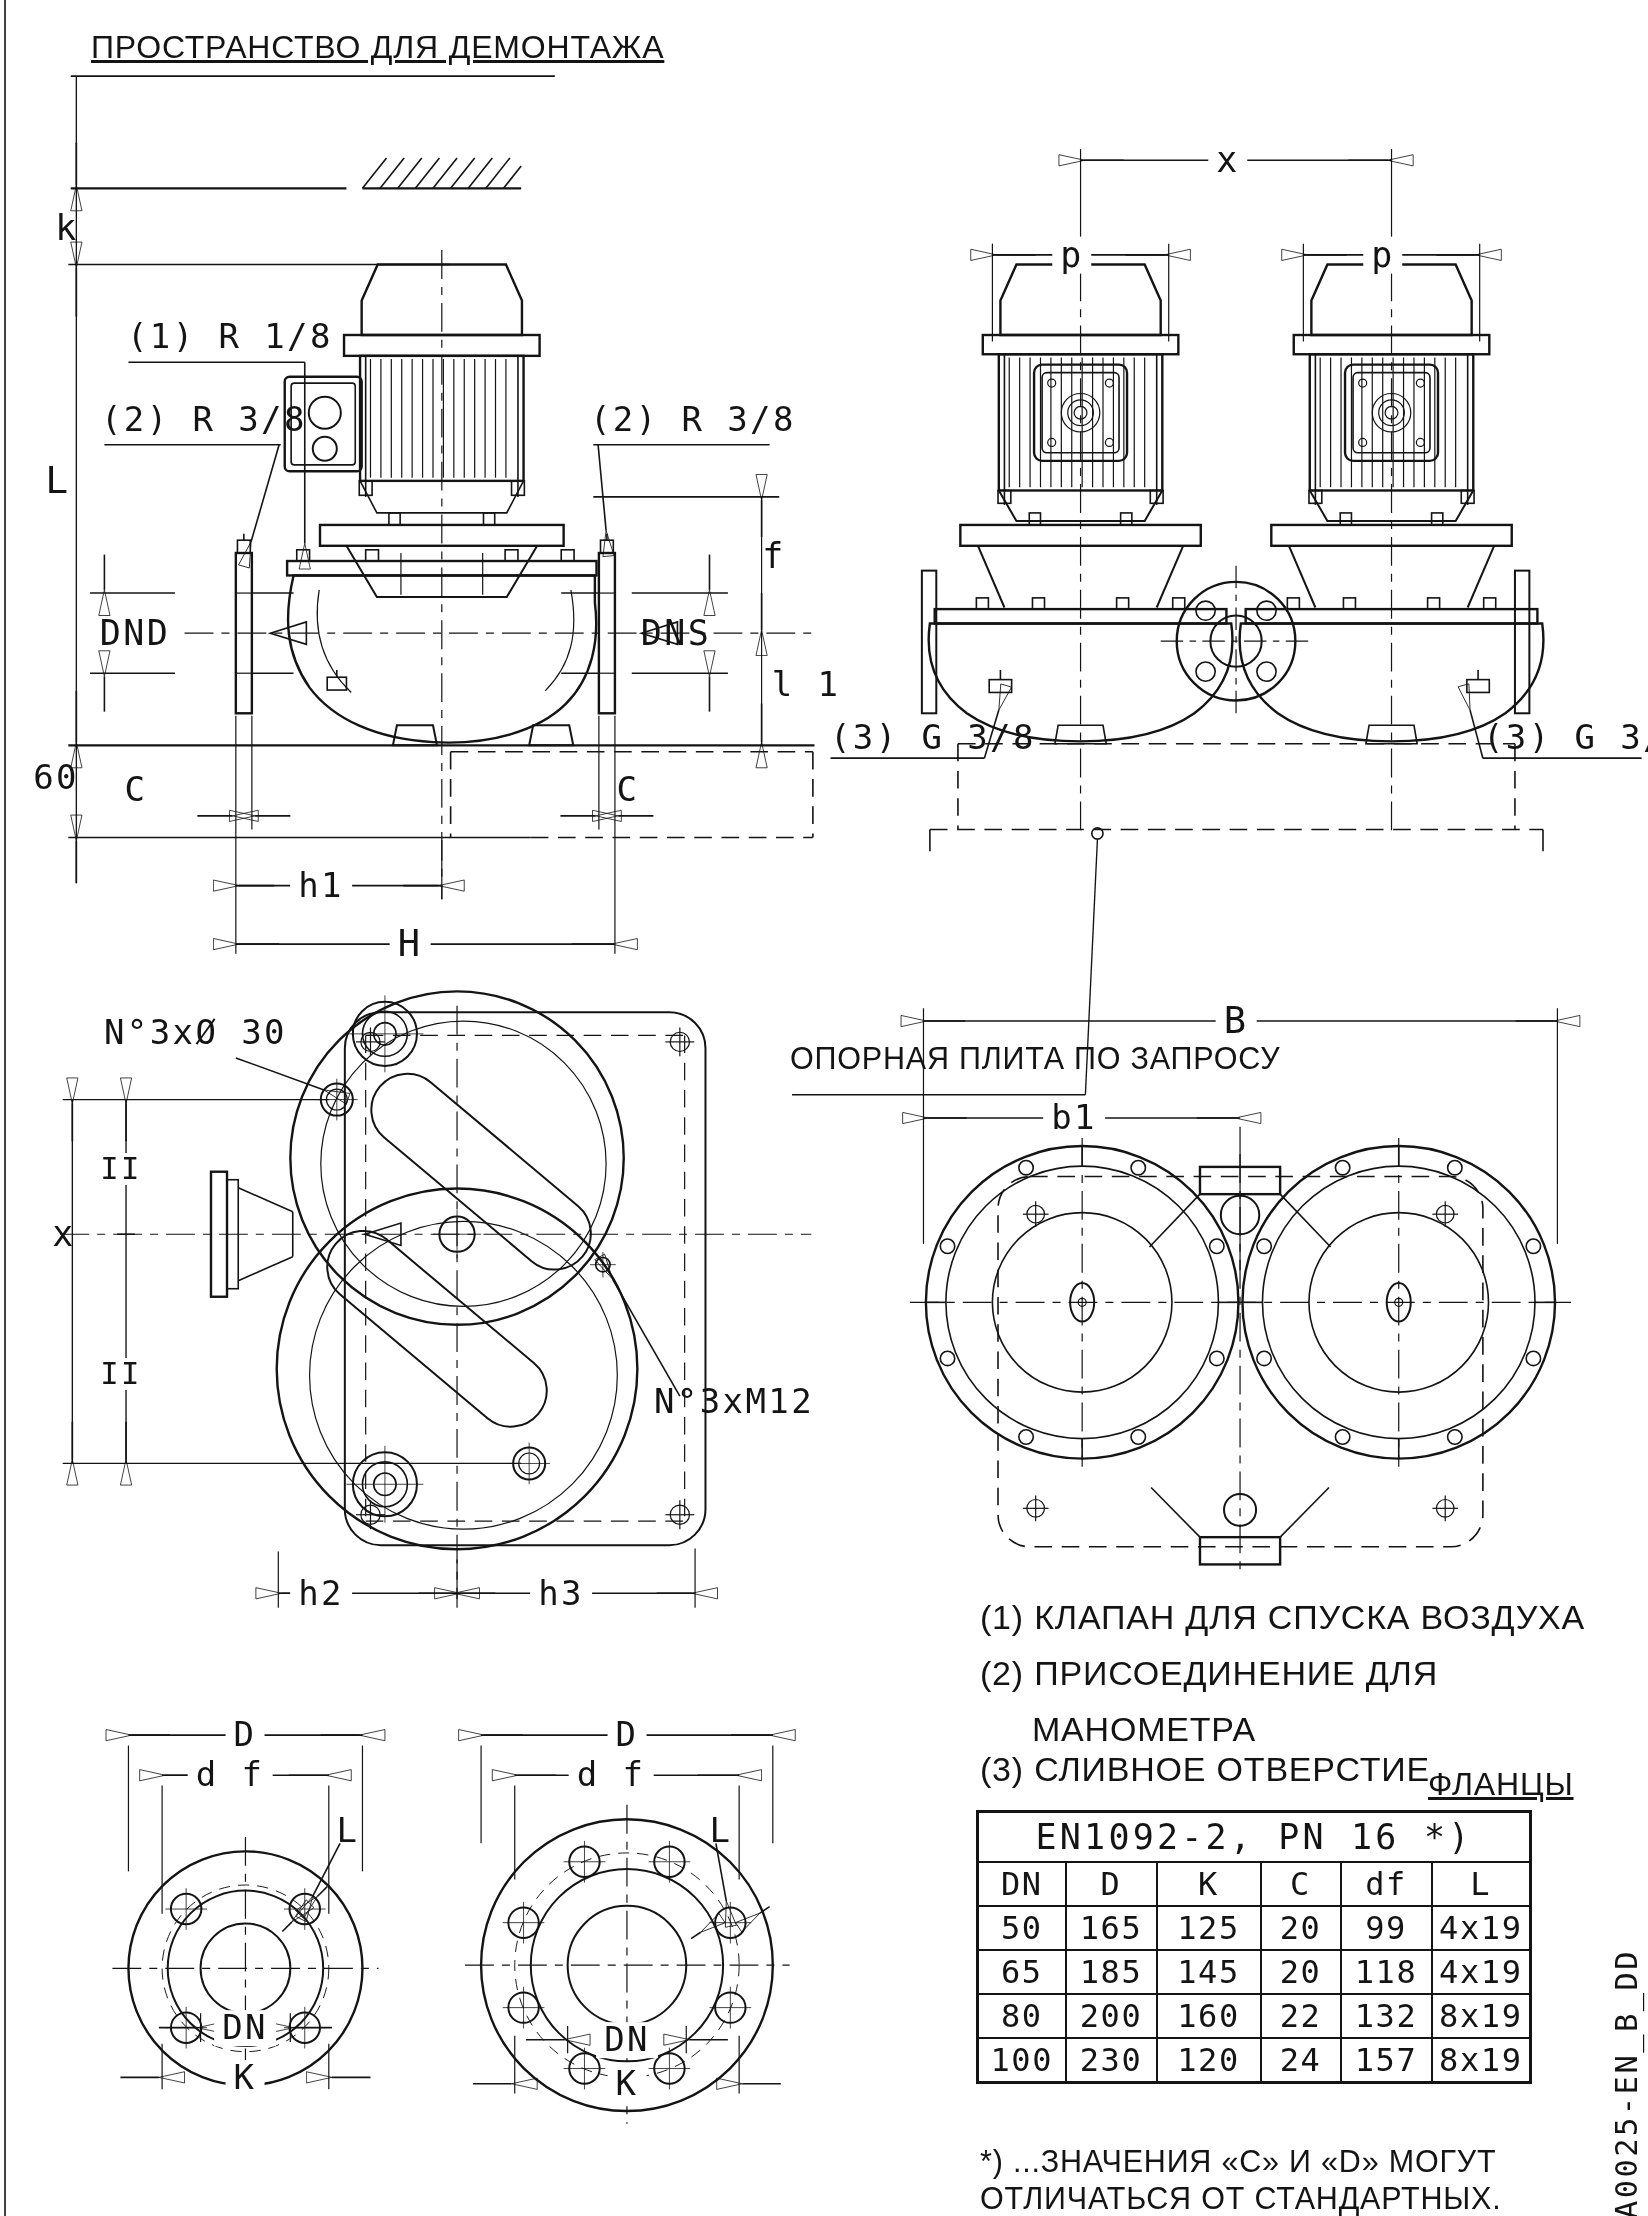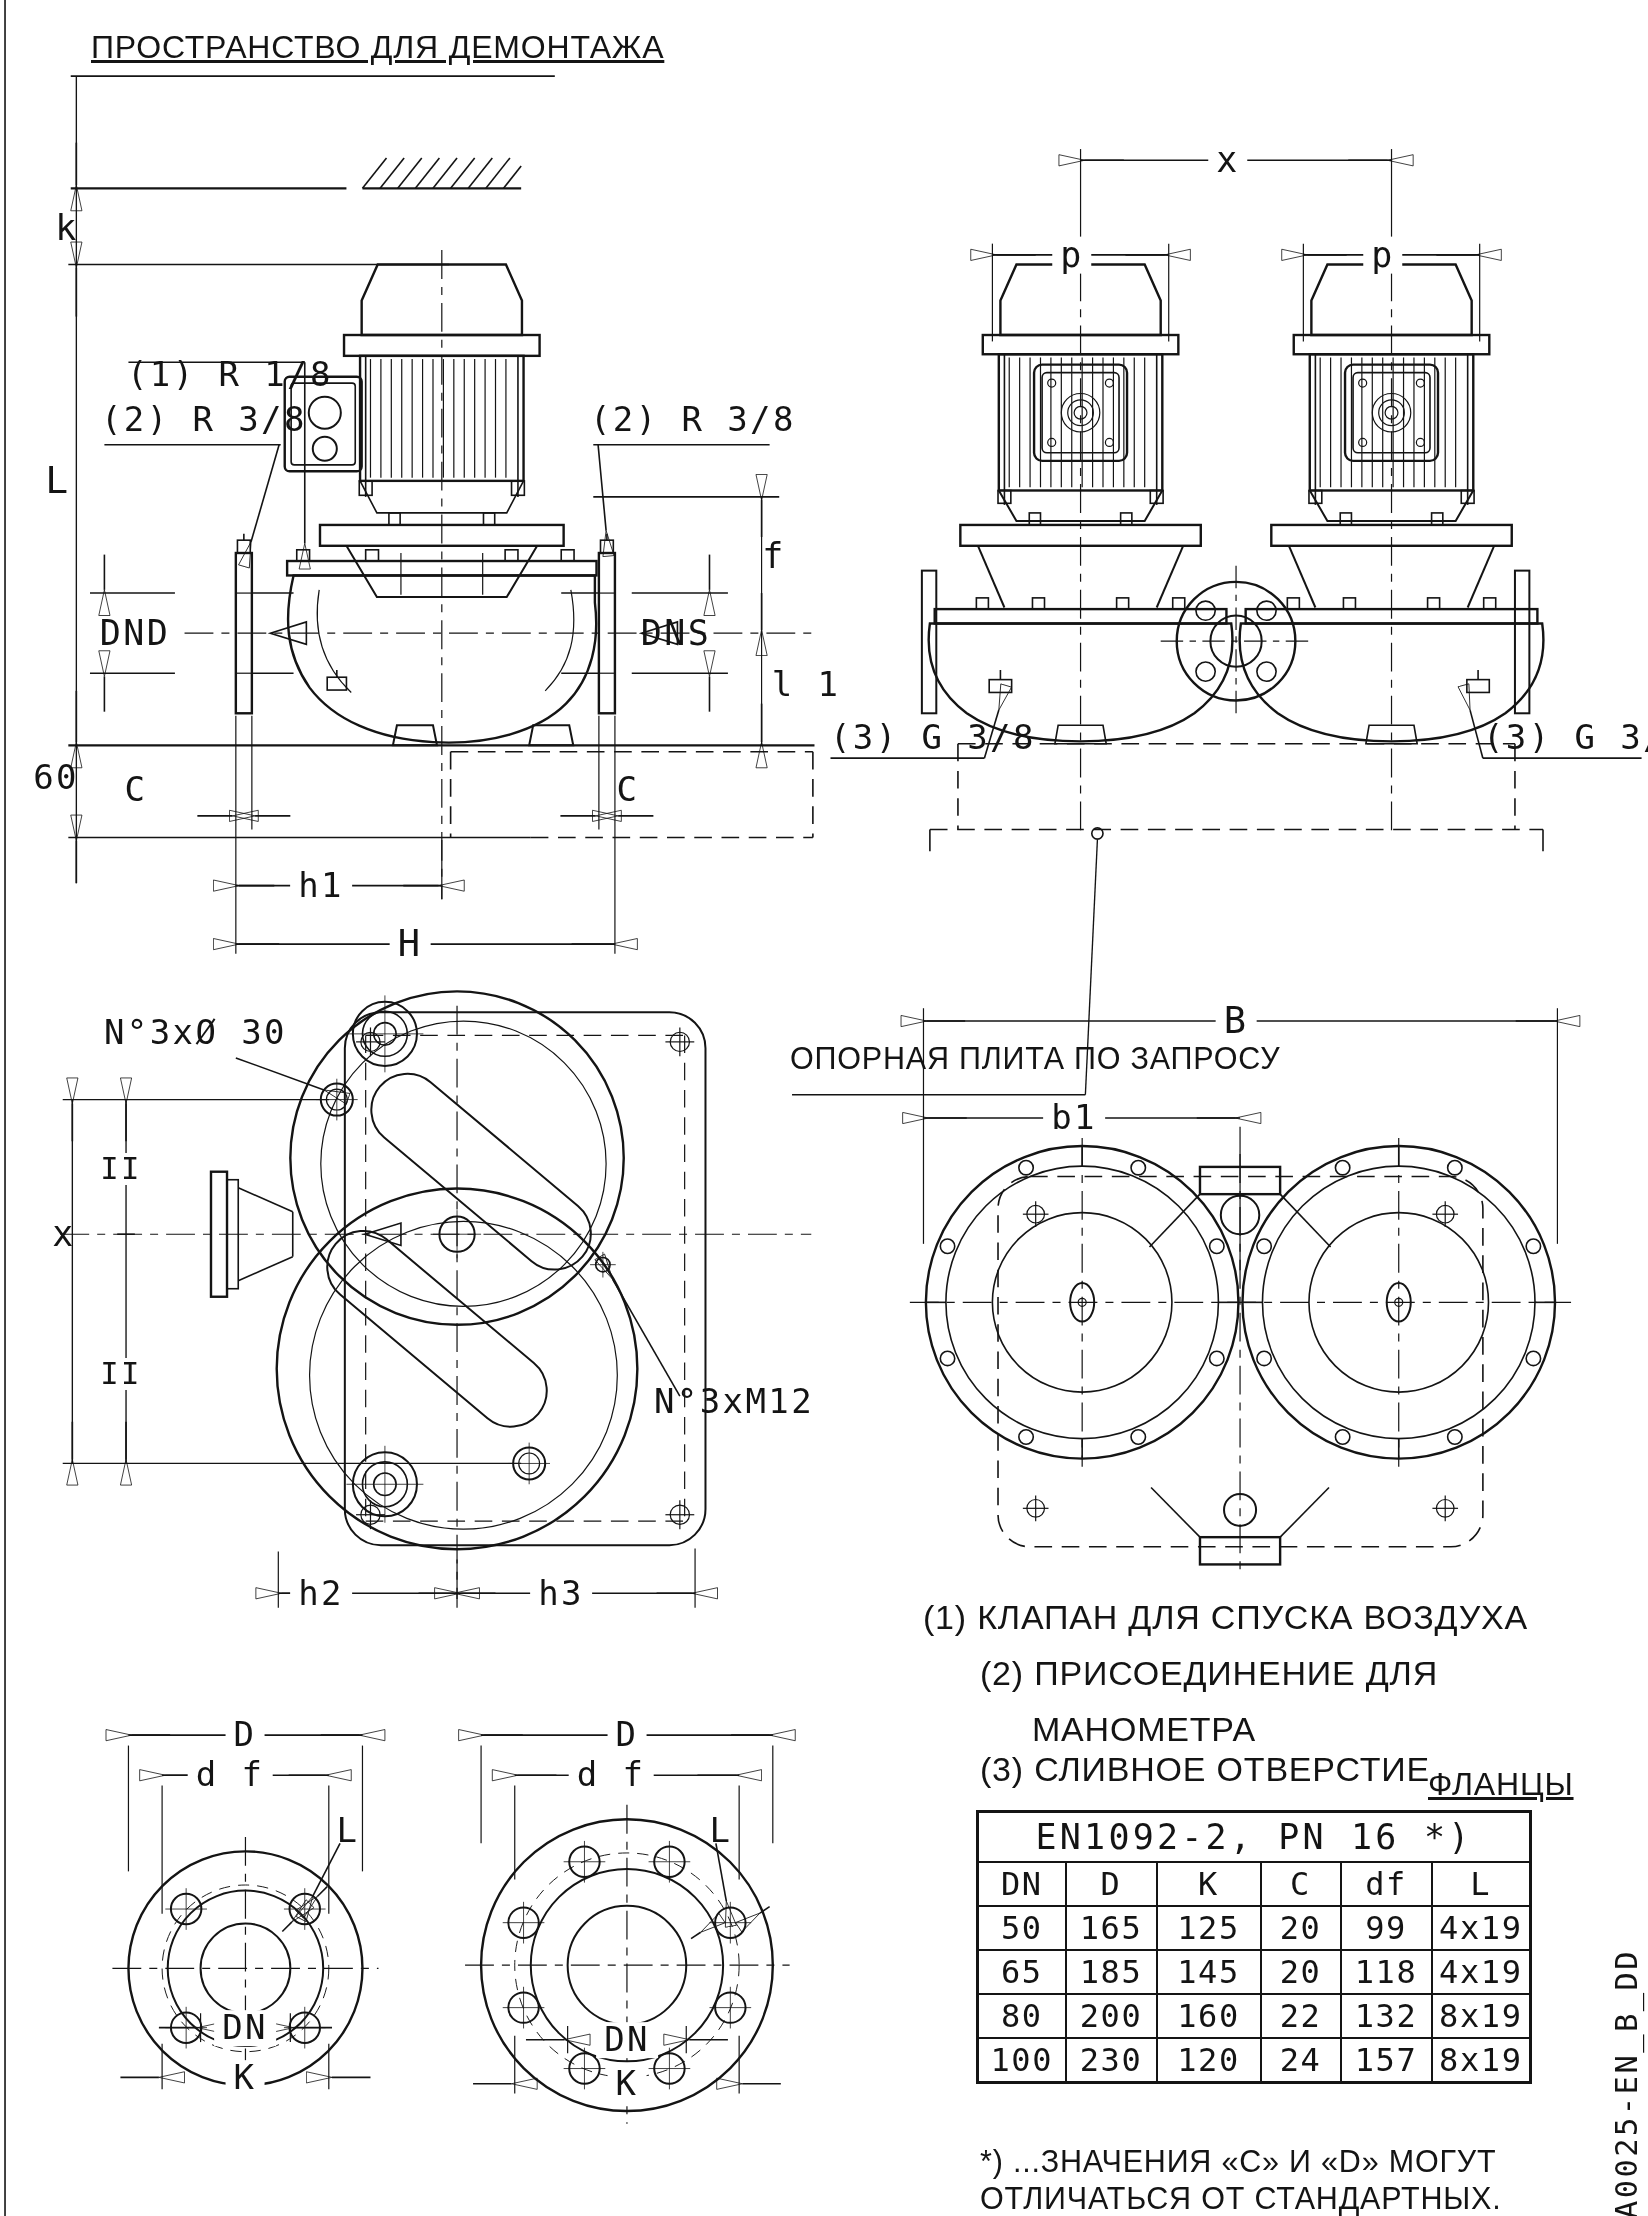--- a/index.html
+++ b/index.html
@@ -614,21 +614,21 @@
     <line x1="908" y1="2545" x2="860" y2="2545" marker-end="url(#ah)"></line>
     <line x1="642" y1="2540" x2="642" y2="2612" stroke-width="1.5"></line>
     <line x1="922" y1="2540" x2="922" y2="2612" stroke-width="1.5"></line>
     <line x1="590" y1="2600" x2="638" y2="2600" marker-end="url(#ah)"></line>
     <line x1="974" y1="2600" x2="926" y2="2600" marker-end="url(#ah)"></line>
   </g>
 </svg>
 
 <div class="lbl sans s40" style="left:91px;top:30.5px;">ПРОСТРАНСТВО ДЛЯ ДЕМОНТАЖА</div>
 <div class="lbl mono s44 ctr" style="left:67px;top:228px;">k</div>
-<div class="lbl mono s42" style="left:127px;top:319px;margin-top:38px;">(1) R 1/8</div>
+<div class="lbl mono s42" style="left:127px;top:319px;">(1) R 1/8</div>
 <div class="lbl mono s42" style="left:101px;top:402px;">(2) R 3/8</div>
 <div class="lbl mono s42" style="left:590px;top:402px;">(2) R 3/8</div>
 <div class="lbl mono s48 ctr" style="left:58px;top:481px;">L</div>
 <div class="lbl mono s44 ctr" style="left:135px;top:633px;">DND</div>
 <div class="lbl mono s44 ctr" style="left:676px;top:633px;">DNS</div>
 <div class="lbl mono s44 ctr" style="left:774px;top:556px;">f</div>
 <div class="lbl mono s42 ctr" style="left:766px;top:685px;margin-left:40px;">l 1</div>
 <div class="lbl mono s42 ctr" style="left:56px;top:778px;">60</div>
 <div class="lbl mono s42 ctr" style="left:136px;top:790px;">C</div>
 <div class="lbl mono s42 ctr" style="left:628px;top:790px;">C</div>
@@ -657,21 +657,21 @@
 <div class="lbl mono s42 ctr wbg" style="left:627px;top:1735px;">D</div>
 <div class="lbl mono s42 ctr wbg" style="left:230px;top:1775px;">d f</div>
 <div class="lbl mono s42 ctr wbg" style="left:611px;top:1775px;">d f</div>
 <div class="lbl mono s42 ctr" style="left:348px;top:1831px;">L</div>
 <div class="lbl mono s42 ctr" style="left:721px;top:1831px;">L</div>
 <div class="lbl mono s42 ctr wbg" style="left:245px;top:2028px;">DN</div>
 <div class="lbl mono s42 ctr wbg" style="left:627px;top:2040px;">DN</div>
 <div class="lbl mono s42 ctr wbg" style="left:245px;top:2078px;">K</div>
 <div class="lbl mono s42 ctr wbg" style="left:627px;top:2084px;">K</div>
 
-<div class="lbl sans s42" style="left:923px;top:1600px;">(1) КЛАПАН ДЛЯ СПУСКА ВОЗДУХА</div>
+<div class="lbl sans s42" style="left:980px;top:1600px;">(1) КЛАПАН ДЛЯ СПУСКА ВОЗДУХА</div>
 <div class="lbl sans s42" style="left:980px;top:1656px;">(2) ПРИСОЕДИНЕНИЕ ДЛЯ</div>
 <div class="lbl sans s42" style="left:1032px;top:1712px;">МАНОМЕТРА</div>
 <div class="lbl sans s42" style="left:980px;top:1752px;">(3) СЛИВНОЕ ОТВЕРСТИЕ</div>
 <div class="lbl sans s40" style="left:1428px;top:1768px;">ФЛАНЦЫ</div>
 
 <table id="flangeTable">
   <colgroup>
     <col style="width:88px">
         <col style="width:91px">
         <col style="width:104px">

